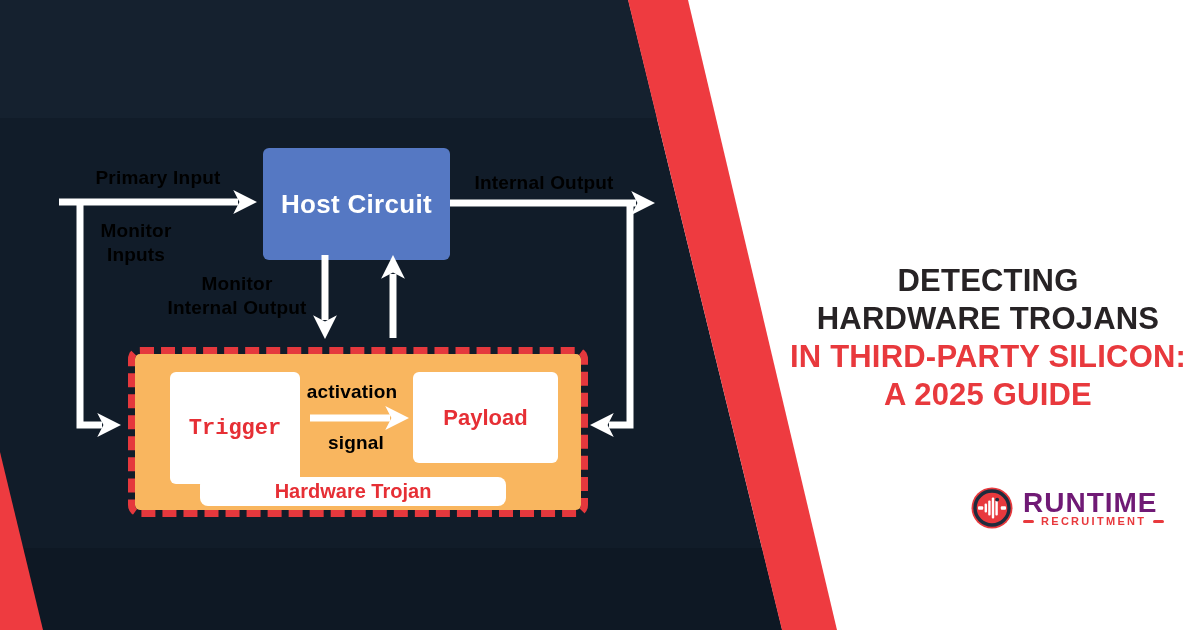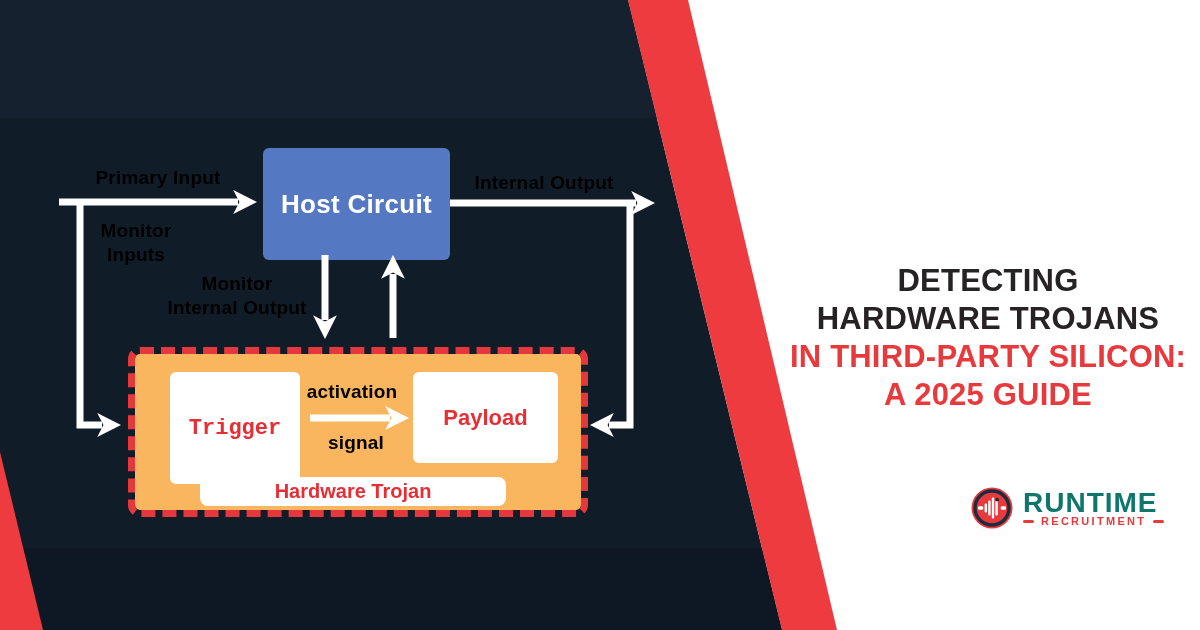--- a/index.html
+++ b/index.html
@@ -79,21 +79,21 @@
     text-align: center; font-weight: 700; font-size: 31px; line-height: 38px;
     letter-spacing: 0.2px;
   }
   .t-dark { color: #272325; }
   .t-red  { color: #e8393d; }
 
   .logo { position: absolute; left: 971px; top: 487px; display: flex; align-items: center; gap: 10px; }
   .logo-badge { width: 42px; height: 42px; display: block; }
   .logo-text { display: flex; flex-direction: column; }
   .logo-name {
-    color: #0f766e; font-weight: 700; font-size: 28px; line-height: 27px; letter-spacing: 1px;
+    color: #701a75; font-weight: 700; font-size: 28px; line-height: 27px; letter-spacing: 1px;
   }
   .logo-sub { display: flex; align-items: center; gap: 7px; margin-top: 0; }
   .logo-sub-label { color: #e8393d; font-weight: 700; font-size: 11px; letter-spacing: 2.3px; line-height: 11px; }
   .dash { width: 11px; height: 3px; background: #e8393d; border-radius: 2px; display: inline-block; }
 </style>
 </head>
 <body>
 
 <div class="stage">
 

